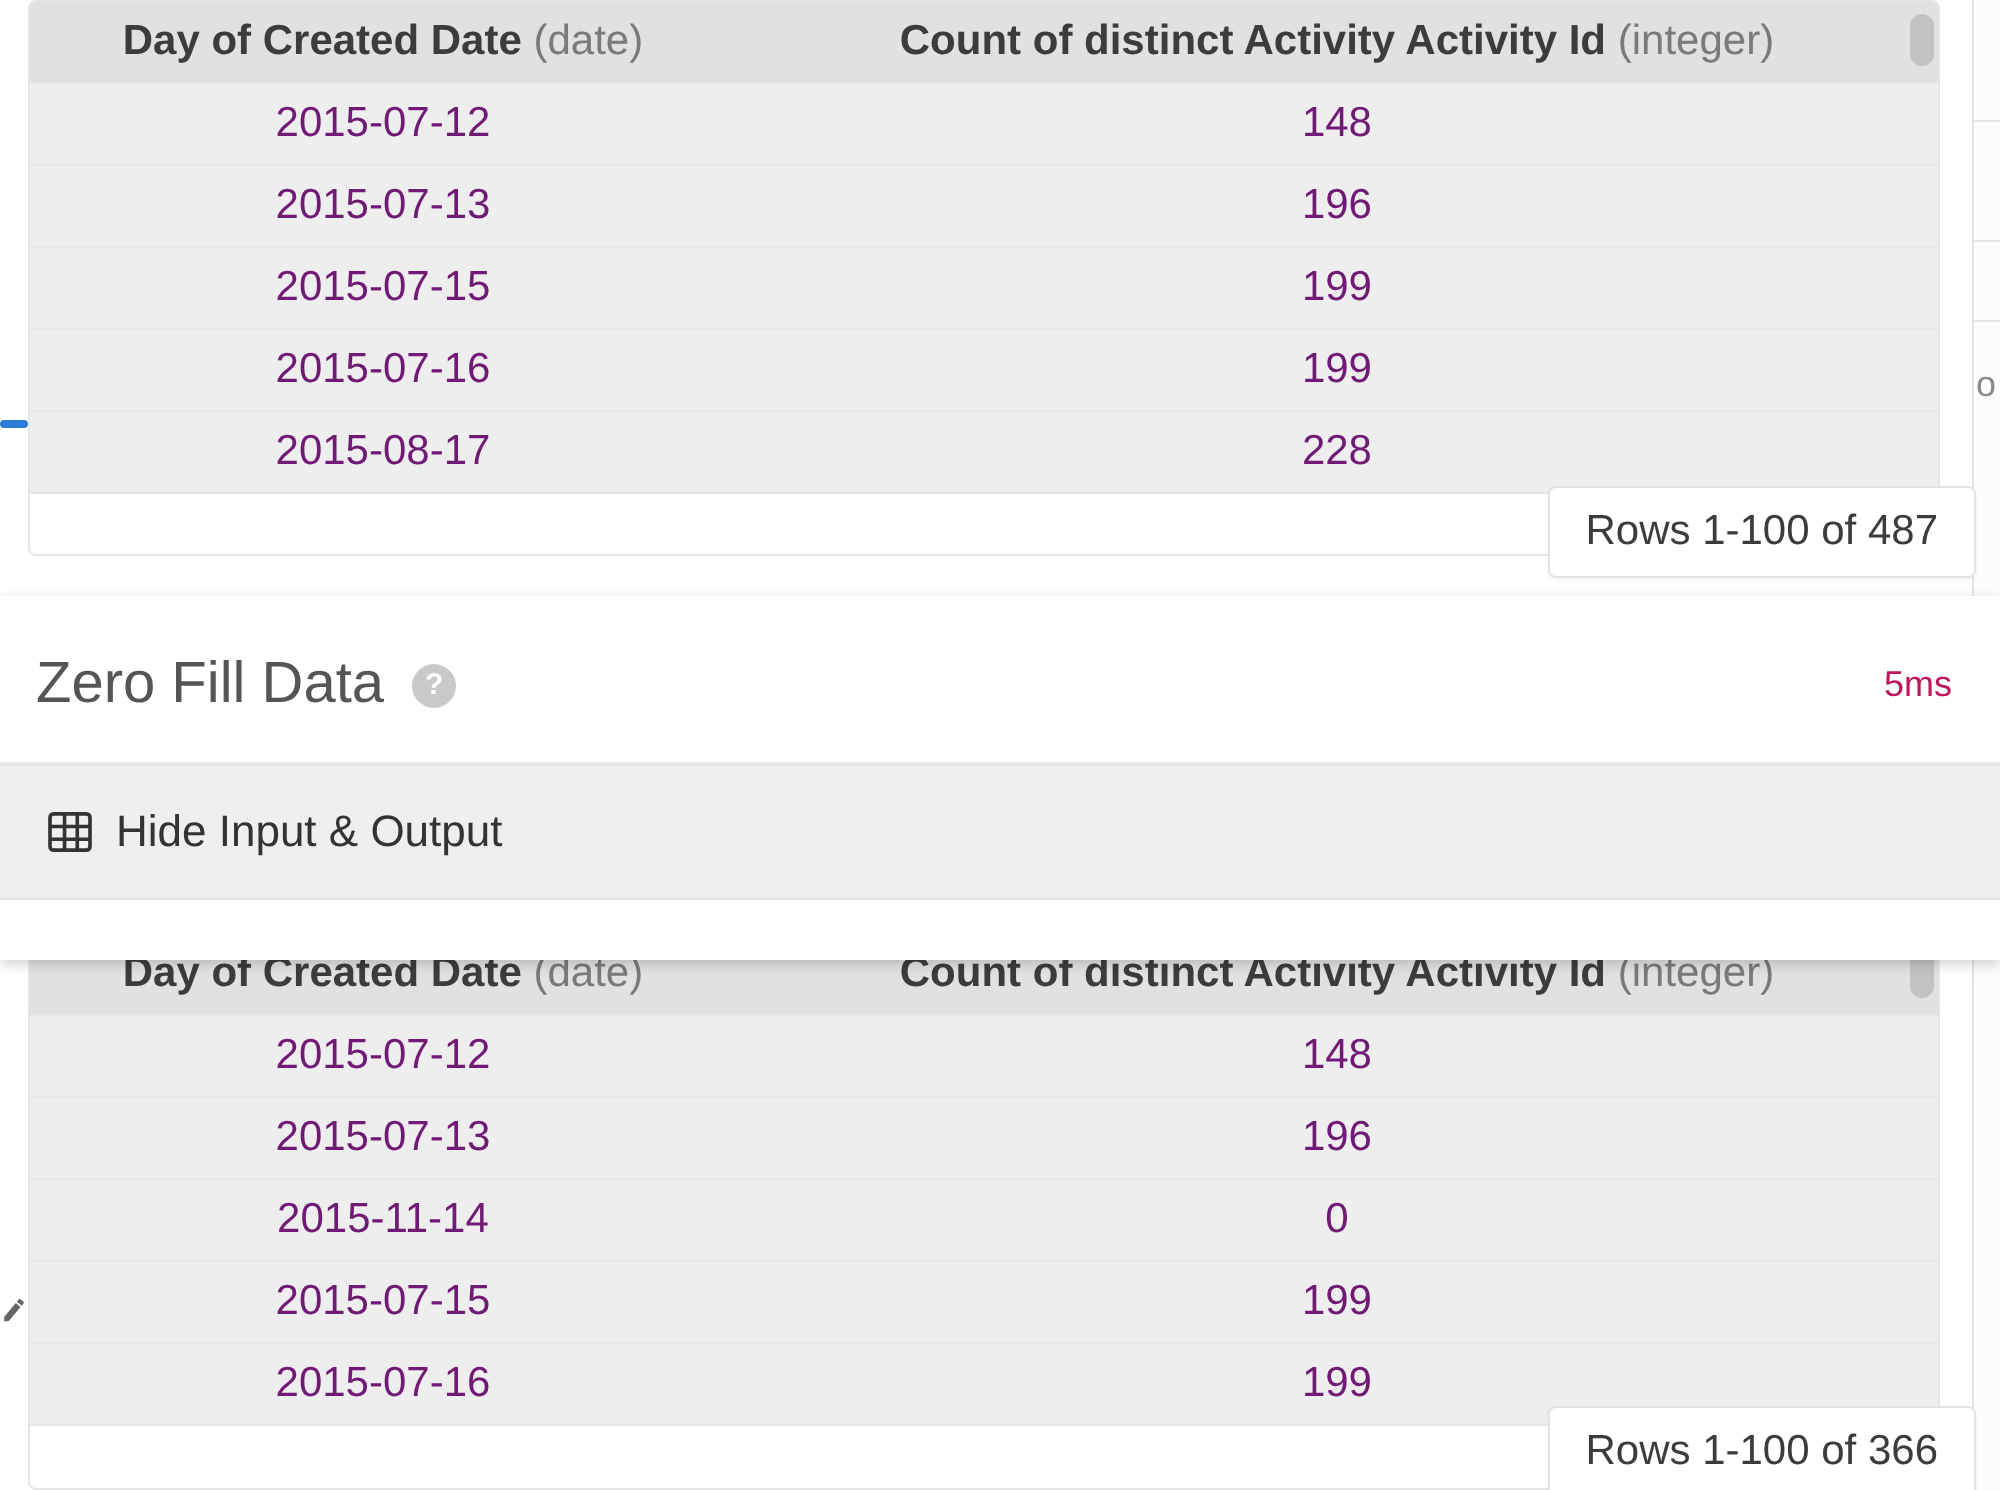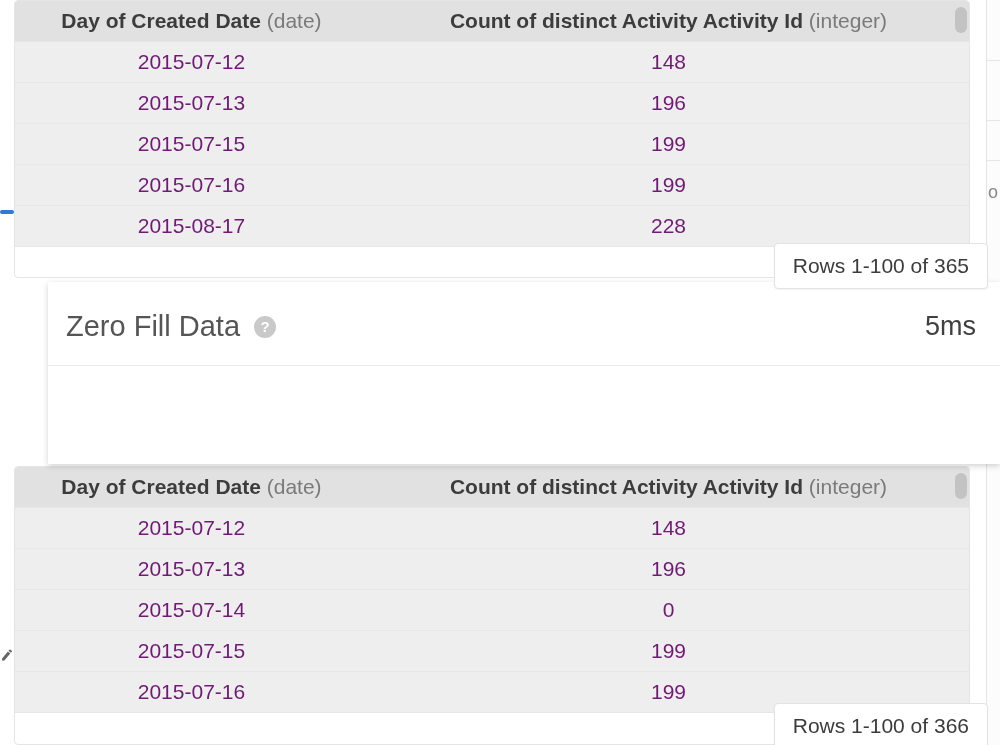--- a/index.html
+++ b/index.html
@@ -30,26 +30,26 @@
 
   
   .right-gutter { position: absolute; right: 0; top: 0; width: 14px; height: 745px; border-left: 1px solid #e5e5e5; background: #fcfcfc; }
   .right-gutter .tick { position: absolute; left:0; right:0; border-top:1px solid #e5e5e5; }
   .right-gutter .o { position:absolute; right:2px; top:182px; font-size:18px; color:#888; }
 
   
   .blue-accent { position: absolute; left: 0; top: 210px; width: 14px; height: 4px; background: #2e7bd6; border-radius: 2px; }
 
   
-  .section-panel { position: absolute; left: 0; right: 0; top: 282px; height: 182px; background: #fff; box-shadow: 0 2px 6px rgba(0,0,0,0.18); z-index: 3; margin-left: 48px; }
+  .section-panel { position: absolute; left: 0; right: 0; top: 298px; height: 182px; background: #fff; box-shadow: 0 2px 6px rgba(0,0,0,0.18); z-index: 3; }
   .section-head { display: flex; align-items: center; justify-content: space-between; padding: 28px 24px 22px 18px; border-bottom: 1px solid #eaeaea; }
   .section-title-wrap { display: flex; align-items: center; gap: 14px; }
   .section-title { font-size: 29px; font-weight: 400; color: #555; }
   .help-icon { width: 22px; height: 22px; border-radius: 50%; background: #c9c9c9; color: #fff; display: inline-flex; align-items: center; justify-content: center; font-size: 15px; font-weight: 700; }
-  .section-time { font-size: 27px; color: #404040; }
+  .section-time { font-size: 18px; color: #be185d; }
 
   .toggle-row { display: flex; align-items: center; gap: 12px; padding: 20px 24px; background: #efefef; border-top: 1px solid #e3e3e3; border-bottom: 1px solid #e3e3e3; }
   .toggle-row .grid-icon { width: 22px; height: 20px; display: inline-block; }
   .toggle-row .label { font-size: 22px; color: #333; }
 
   .pencil-sliver { position:absolute; left:0; top:648px; font-size:18px; color:#777; transform: rotate(-5deg); }
 
   svg { display: block; }
 </style>
 </head>
@@ -102,29 +102,41 @@
       <tr>
           <td>2015-08-17</td>
           <td>228</td>
         </tr>
     </tbody>
   </table>
   <div class="scrollbar-track">
     <div class="scrollbar-thumb"></div>
   </div>
 </div>
-<div class="rows-badge top">Rows 1-100 of 365</div>
+<div class="rows-badge top">Rows 1-100 of 487</div>
 
 <div class="section-panel">
   <div class="section-head">
     <div class="section-title-wrap">
       <span class="section-title">Zero Fill Data</span>
       <span class="help-icon">?</span>
     </div>
     <span class="section-time">5ms</span>
+  </div>
+  <div class="toggle-row">
+    <span class="grid-icon">
+      <svg viewBox="0 0 24 22" width="22" height="20">
+        <rect x="1" y="1" width="22" height="20" rx="2" fill="none" stroke="#333" stroke-width="2"></rect>
+        <line x1="1" y1="8" x2="23" y2="8" stroke="#333" stroke-width="2"></line>
+        <line x1="1" y1="15" x2="23" y2="15" stroke="#333" stroke-width="2"></line>
+        <line x1="9" y1="1" x2="9" y2="21" stroke="#333" stroke-width="2"></line>
+        <line x1="16" y1="1" x2="16" y2="21" stroke="#333" stroke-width="2"></line>
+      </svg>
+    </span>
+    <span class="label">Hide Input &amp; Output</span>
   </div>
 </div>
 
 <div class="table-shell bottom">
   <table class="data-table">
     <colgroup>
         <col class="col-a">
         <col class="col-b">
       </colgroup>
     <thead>
@@ -142,21 +154,21 @@
     <tbody>
       <tr>
           <td>2015-07-12</td>
           <td>148</td>
         </tr>
       <tr>
           <td>2015-07-13</td>
           <td>196</td>
         </tr>
       <tr>
-          <td>2015-07-14</td>
+          <td>2015-11-14</td>
           <td>0</td>
         </tr>
       <tr>
           <td>2015-07-15</td>
           <td>199</td>
         </tr>
       <tr>
           <td>2015-07-16</td>
           <td>199</td>
         </tr>

